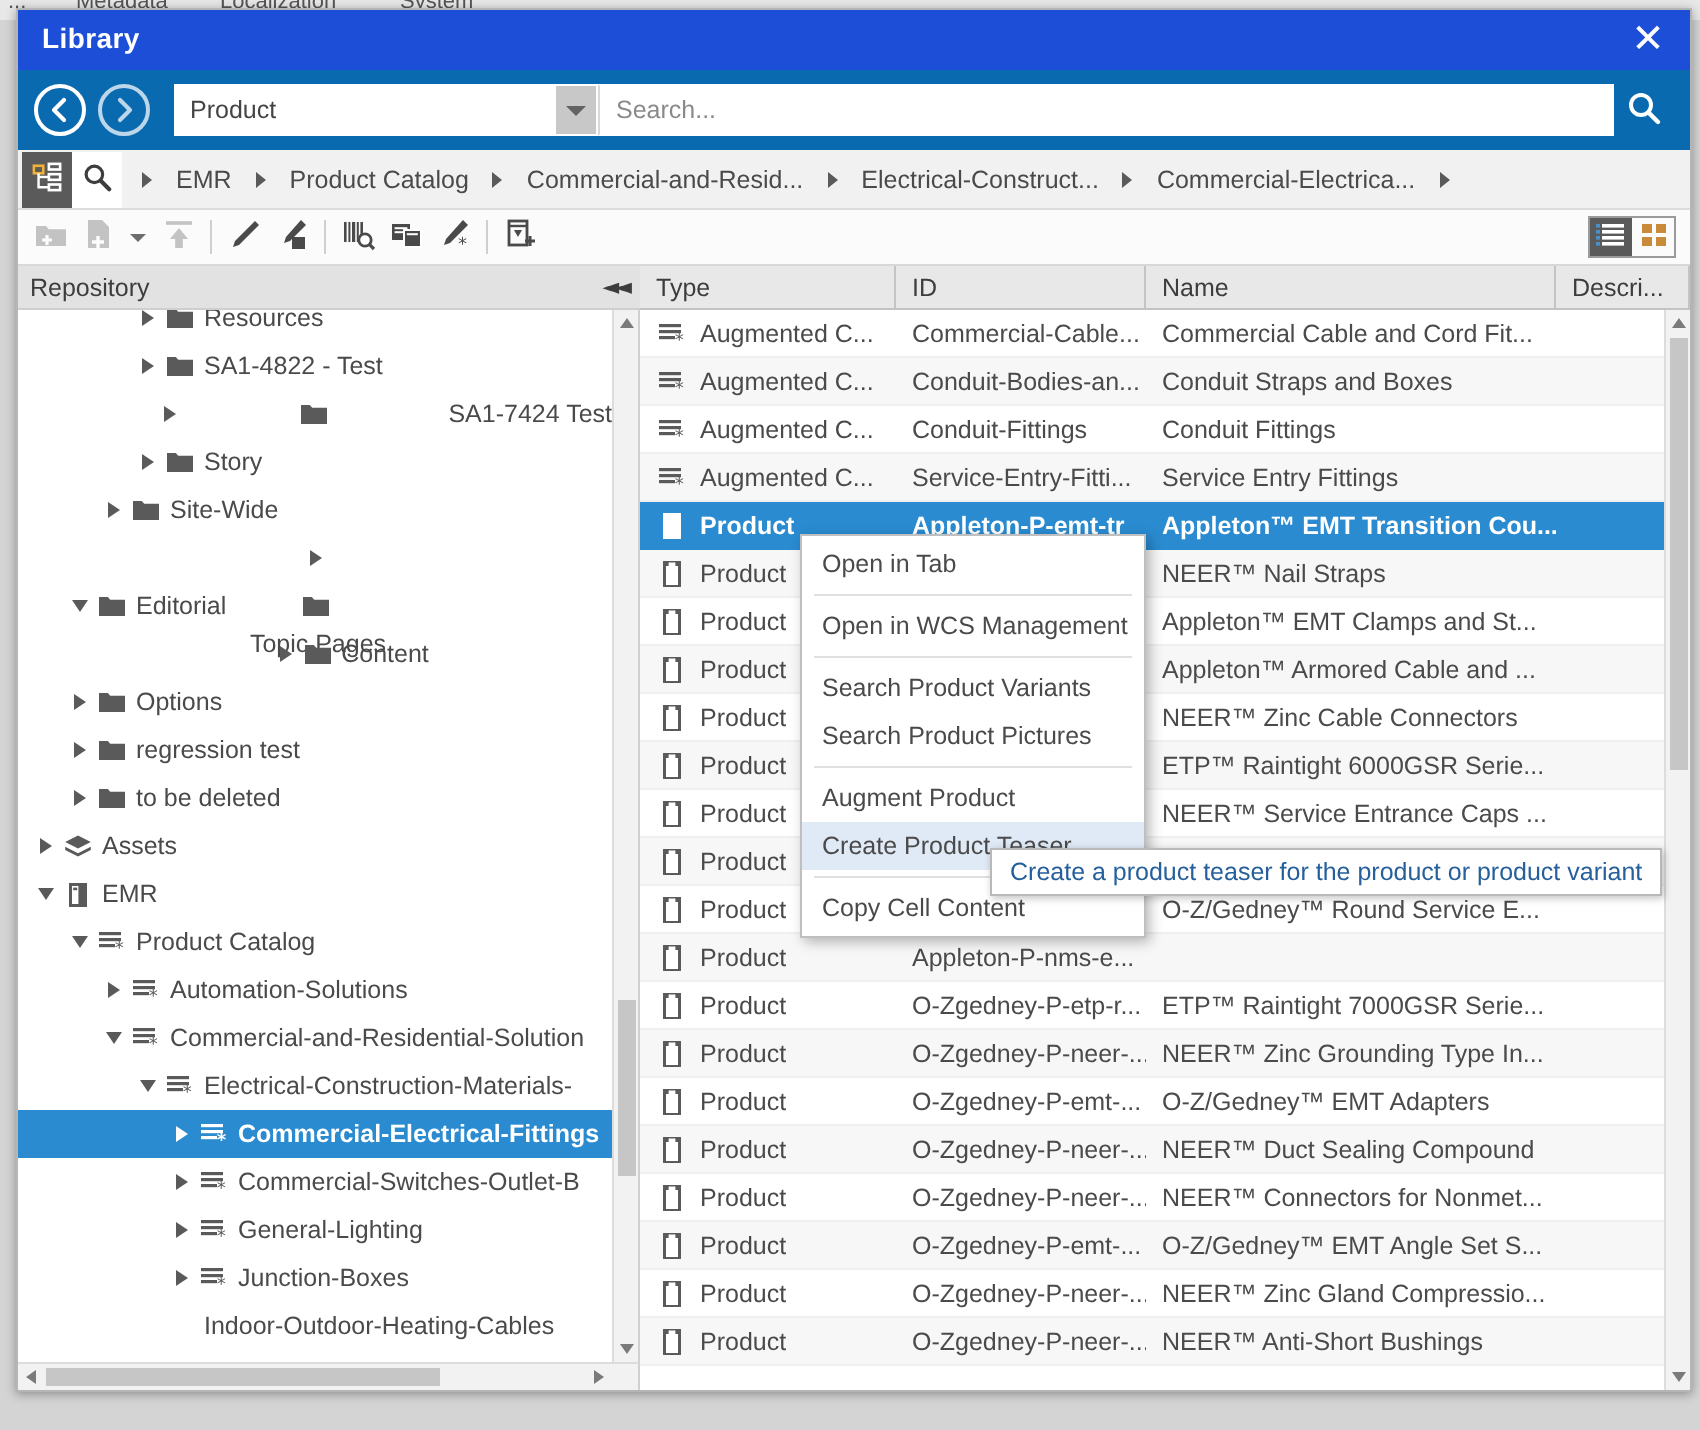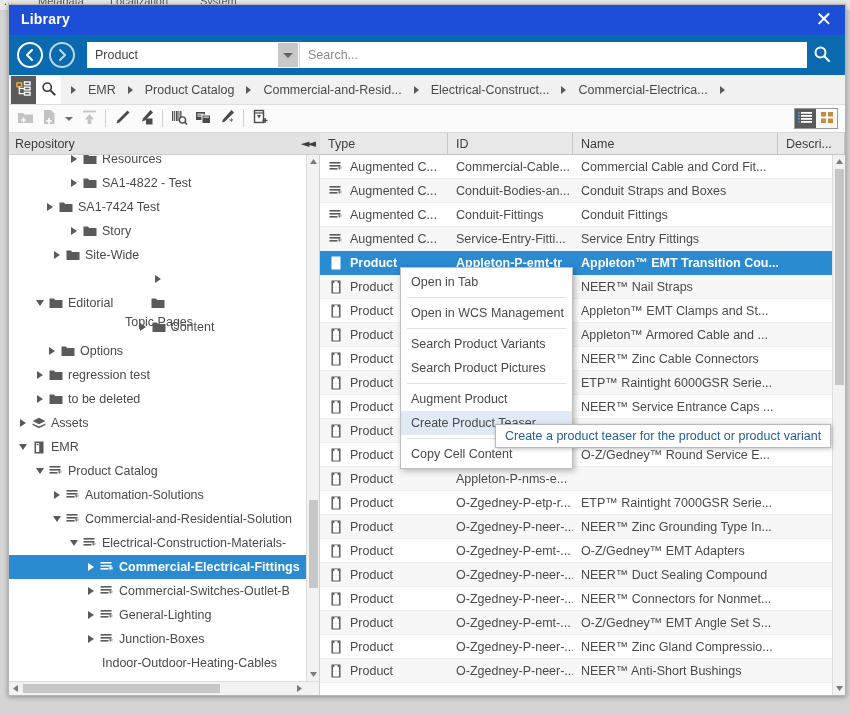--- a/index.html
+++ b/index.html
@@ -458,21 +458,21 @@
                 <span class="tw">
                   <i class="r"></i>
                 </span>
                 <span class="ticon">
                   <svg width="14" height="12" viewBox="0 0 14 12">
                     <path d="M0.5 1.5 h4.4 l1.2 1.4 H13.5 V11 H0.5 Z" fill="#5a5a5a"></path>
                   </svg>
                 </span>
                 <span class="tlabel">SA1-4822 - Test</span>
               </div>
-              <div class="tnode" style="padding-left: 34px;">
+              <div class="tnode" style="padding-left: 69px; justify-content: space-between;">
                 <span class="tw">
                   <i class="r"></i>
                 </span>
                 <span class="ticon">
                   <svg width="14" height="12" viewBox="0 0 14 12">
                     <path d="M0.5 1.5 h4.4 l1.2 1.4 H13.5 V11 H0.5 Z" fill="#5a5a5a"></path>
                   </svg>
                 </span>
                 <span class="tlabel">SA1-7424 Test</span>
               </div>
@@ -524,21 +524,21 @@
                 <span class="tw">
                   <i class="r"></i>
                 </span>
                 <span class="ticon">
                   <svg width="14" height="12" viewBox="0 0 14 12">
                     <path d="M0.5 1.5 h4.4 l1.2 1.4 H13.5 V11 H0.5 Z" fill="#5a5a5a"></path>
                   </svg>
                 </span>
                 <span class="tlabel">Content</span>
               </div>
-              <div class="tnode" style="padding-left: 36px; text-align: right;">
+              <div class="tnode" style="padding-left: 24px; text-align: right;">
                 <span class="tw">
                   <i class="r"></i>
                 </span>
                 <span class="ticon">
                   <svg width="14" height="12" viewBox="0 0 14 12">
                     <path d="M0.5 1.5 h4.4 l1.2 1.4 H13.5 V11 H0.5 Z" fill="#5a5a5a"></path>
                   </svg>
                 </span>
                 <span class="tlabel">Options</span>
               </div>

